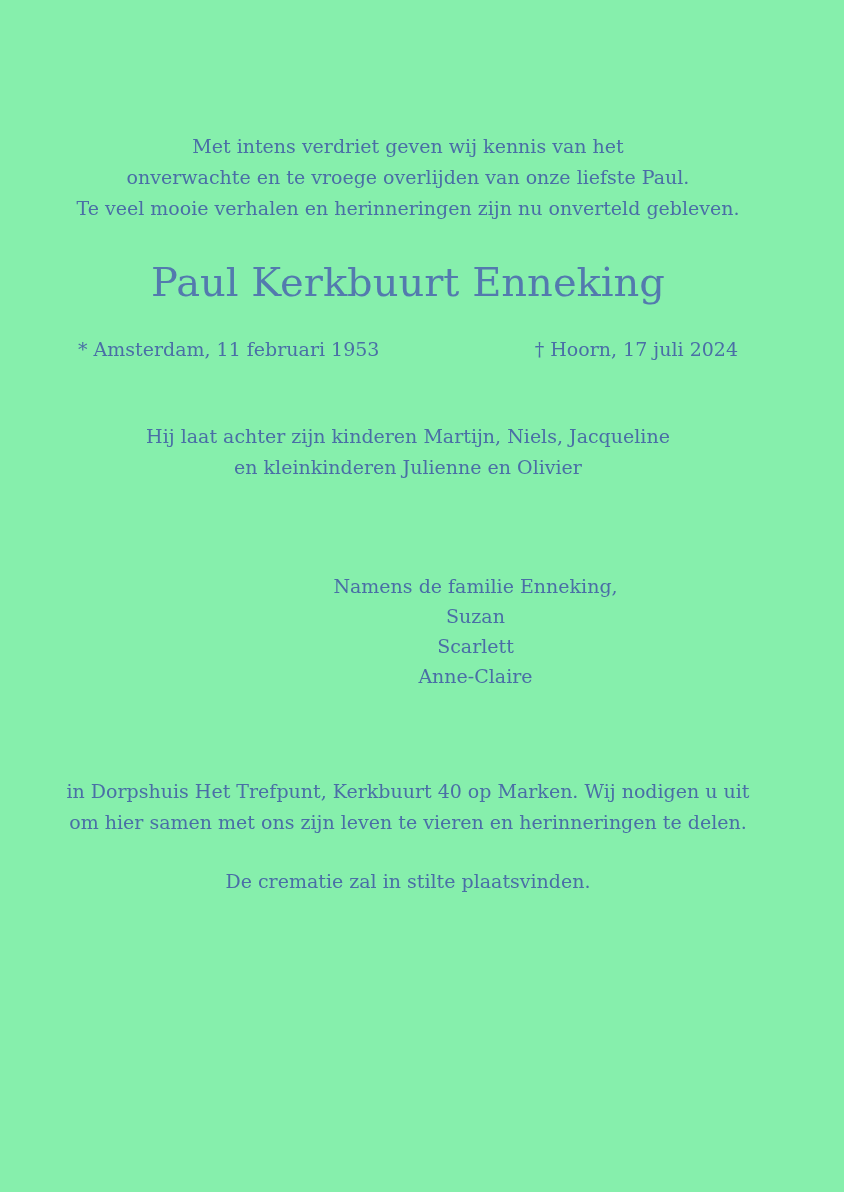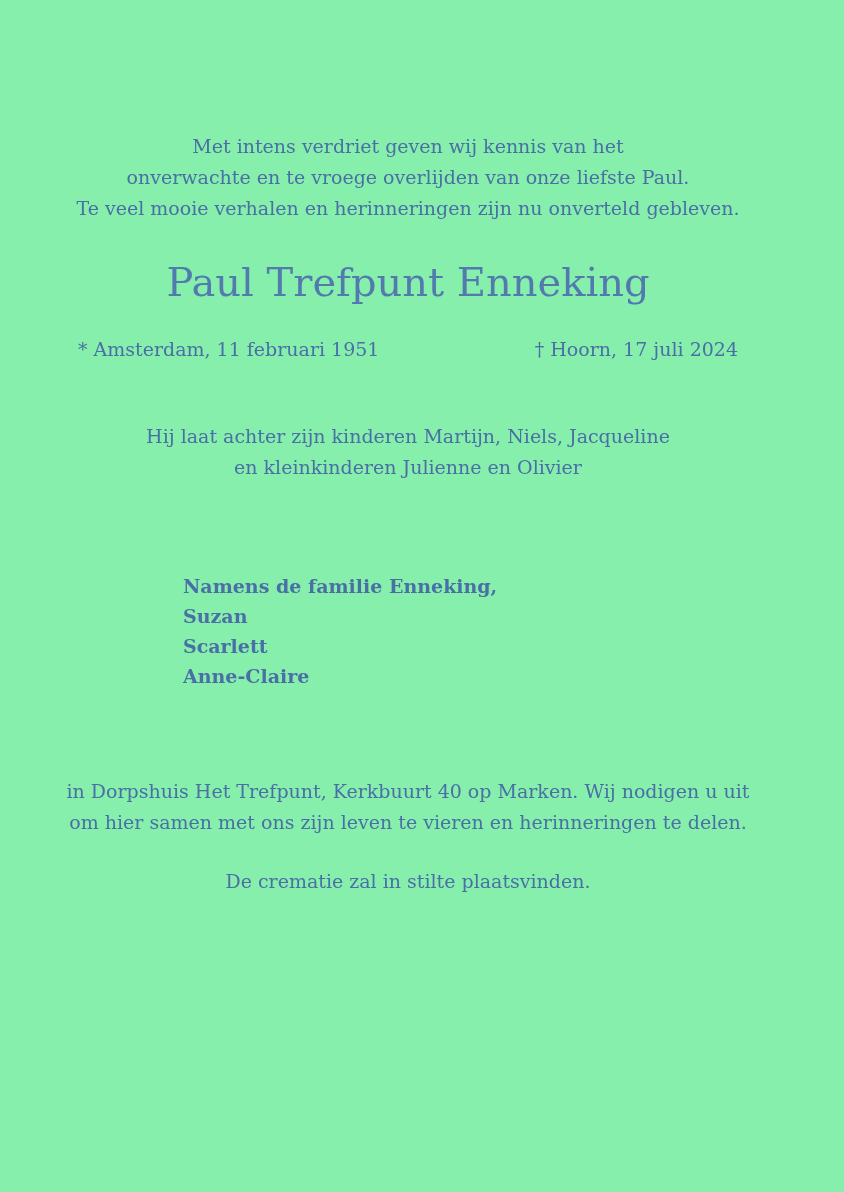--- a/index.html
+++ b/index.html
@@ -47,22 +47,21 @@
   }
   .dates-row .line { font-size: 19px; }
 
   .survivors {
     margin-top: 56px;
     text-align: center;
   }
   .signature {
     margin-top: 88px;
     margin-left: 135px;
-    text-align: left;
-    font-weight: bold;
+    text-align: center;
   }
   .signature .line { line-height: 30px; }
 
   .ceremony {
     margin-top: 85px;
     text-align: center;
   }
   .cremation {
     margin-top: 28px;
     text-align: center;
@@ -76,24 +75,24 @@
 <body>
 
 <div class="page">
 
   <div class="intro centered">
     <div class="line">Met intens verdriet geven wij kennis van het</div>
     <div class="line">onverwachte en te vroege overlijden van onze liefste Paul.</div>
     <div class="line">Te veel mooie verhalen en herinneringen zijn nu onverteld gebleven.</div>
   </div>
 
-  <h1 class="deceased-name">Paul Trefpunt Enneking</h1>
+  <h1 class="deceased-name">Paul Kerkbuurt Enneking</h1>
 
   <div class="dates-row">
-    <span class="line">* Amsterdam, 11 februari 1951</span>
+    <span class="line">* Amsterdam, 11 februari 1953</span>
     <span class="line">† Hoorn, 17 juli 2024</span>
   </div>
 
   <div class="survivors centered">
     <div class="line">Hij laat achter zijn kinderen Martijn, Niels, Jacqueline</div>
     <div class="line">en kleinkinderen Julienne en Olivier</div>
   </div>
 
   <div class="signature">
     <div class="line">Namens de familie Enneking,</div>

